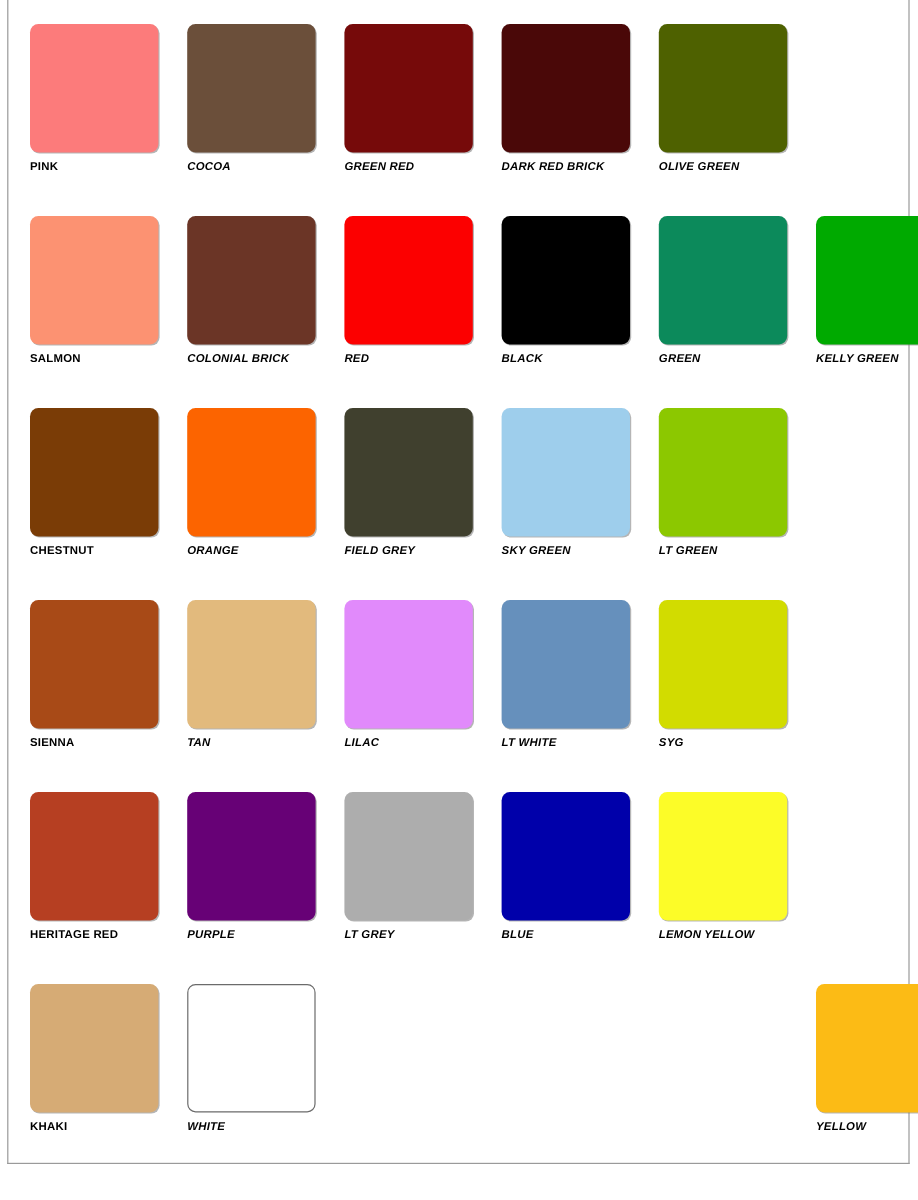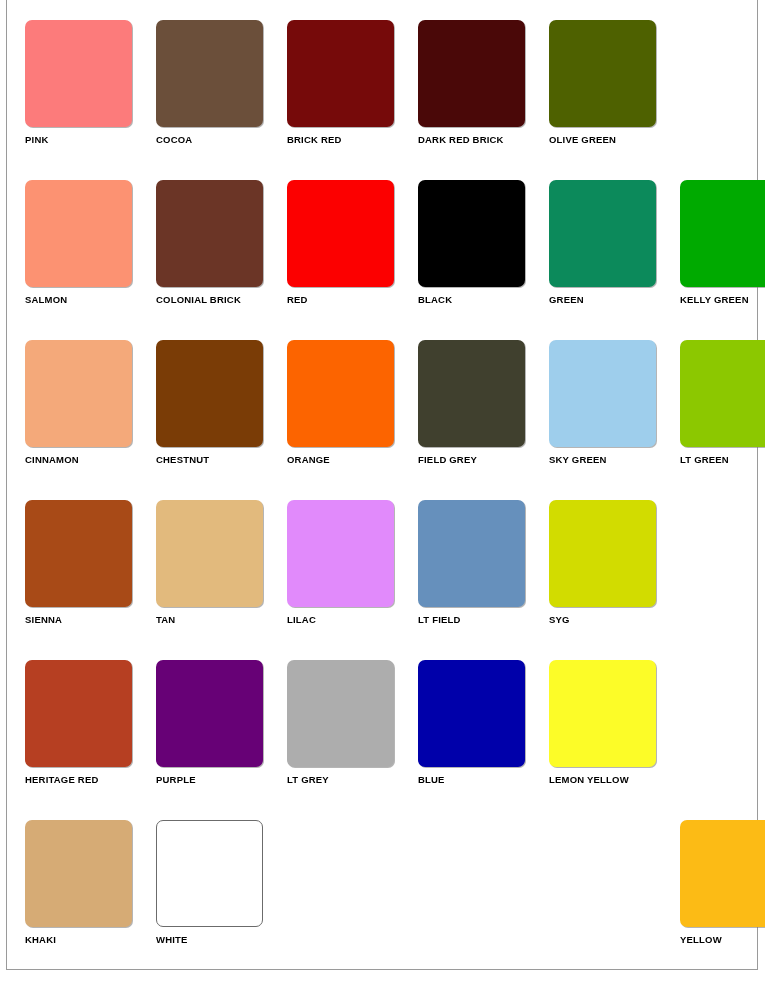--- a/index.html
+++ b/index.html
@@ -39,21 +39,21 @@
     display: flex;
     height: 160px;
   }
 
   .swatch-cell {
     width: 124px;
     margin-right: 7px;
     flex: 0 0 124px;
   }
   
-  .swatch-cell + .swatch-cell { margin-left: 0px; }
+  .swatch-cell + .swatch-cell { margin-left: 0px; font-style: italic; }
 
   .swatch-chip {
     width: 107px;
     height: 107px;
     border-radius: 7px;
     box-sizing: border-box;
     box-shadow: 1px 1px 0 rgba(120,120,120,0.55);
   }
   .swatch-chip.outlined {
     border: 1px solid #6b6b6b;
@@ -84,21 +84,21 @@
         <div class="swatch-cell">
           <div class="swatch-chip" title="PINK" style="background: rgb(252, 123, 123);"></div>
           <div class="swatch-label">PINK</div>
         </div>
         <div class="swatch-cell">
           <div class="swatch-chip" title="COCOA" style="background: rgb(107, 79, 58);"></div>
           <div class="swatch-label">COCOA</div>
         </div>
         <div class="swatch-cell">
           <div class="swatch-chip" title="BRICK RED" style="background: rgb(118, 10, 10);"></div>
-          <div class="swatch-label">BRICK RED</div>
+          <div class="swatch-label">GREEN RED</div>
         </div>
         <div class="swatch-cell">
           <div class="swatch-chip" title="DARK RED BRICK" style="background: rgb(74, 8, 8);"></div>
           <div class="swatch-label">DARK RED BRICK</div>
         </div>
         <div class="swatch-cell">
           <div class="swatch-chip" title="OLIVE GREEN" style="background: rgb(78, 97, 0);"></div>
           <div class="swatch-label">OLIVE GREEN</div>
         </div>
       </div>
@@ -123,24 +123,20 @@
           <div class="swatch-chip" title="GREEN" style="background: rgb(12, 138, 91);"></div>
           <div class="swatch-label">GREEN</div>
         </div>
         <div class="swatch-cell">
           <div class="swatch-chip" title="KELLY GREEN" style="background: rgb(0, 170, 0);"></div>
           <div class="swatch-label">KELLY GREEN</div>
         </div>
       </div>
       <div class="swatch-row">
         <div class="swatch-cell">
-          <div class="swatch-chip" title="CINNAMON" style="background: rgb(244, 169, 122);"></div>
-          <div class="swatch-label">CINNAMON</div>
-        </div>
-        <div class="swatch-cell">
           <div class="swatch-chip" title="CHESTNUT" style="background: rgb(122, 60, 6);"></div>
           <div class="swatch-label">CHESTNUT</div>
         </div>
         <div class="swatch-cell">
           <div class="swatch-chip" title="ORANGE" style="background: rgb(252, 100, 0);"></div>
           <div class="swatch-label">ORANGE</div>
         </div>
         <div class="swatch-cell">
           <div class="swatch-chip" title="FIELD GREY" style="background: rgb(64, 64, 46);"></div>
           <div class="swatch-label">FIELD GREY</div>
@@ -162,21 +158,21 @@
         <div class="swatch-cell">
           <div class="swatch-chip" title="TAN" style="background: rgb(226, 186, 125);"></div>
           <div class="swatch-label">TAN</div>
         </div>
         <div class="swatch-cell">
           <div class="swatch-chip" title="LILAC" style="background: rgb(225, 138, 251);"></div>
           <div class="swatch-label">LILAC</div>
         </div>
         <div class="swatch-cell">
           <div class="swatch-chip" title="LT BLUE" style="background: rgb(102, 144, 188);"></div>
-          <div class="swatch-label">LT FIELD</div>
+          <div class="swatch-label">LT WHITE</div>
         </div>
         <div class="swatch-cell">
           <div class="swatch-chip" title="SYG" style="background: rgb(210, 220, 0);"></div>
           <div class="swatch-label">SYG</div>
         </div>
       </div>
       <div class="swatch-row">
         <div class="swatch-cell">
           <div class="swatch-chip" title="HERITAGE RED" style="background: rgb(182, 63, 34);"></div>
           <div class="swatch-label">HERITAGE RED</div>

